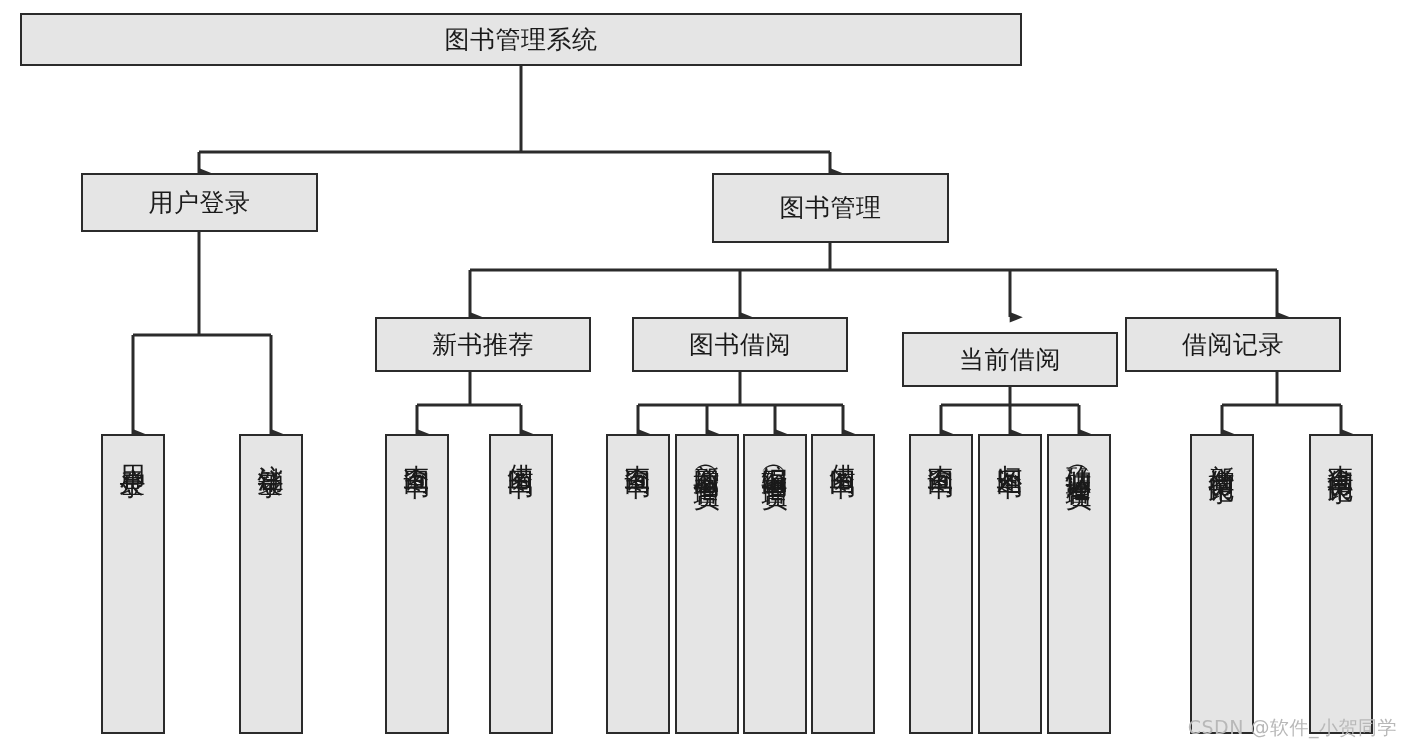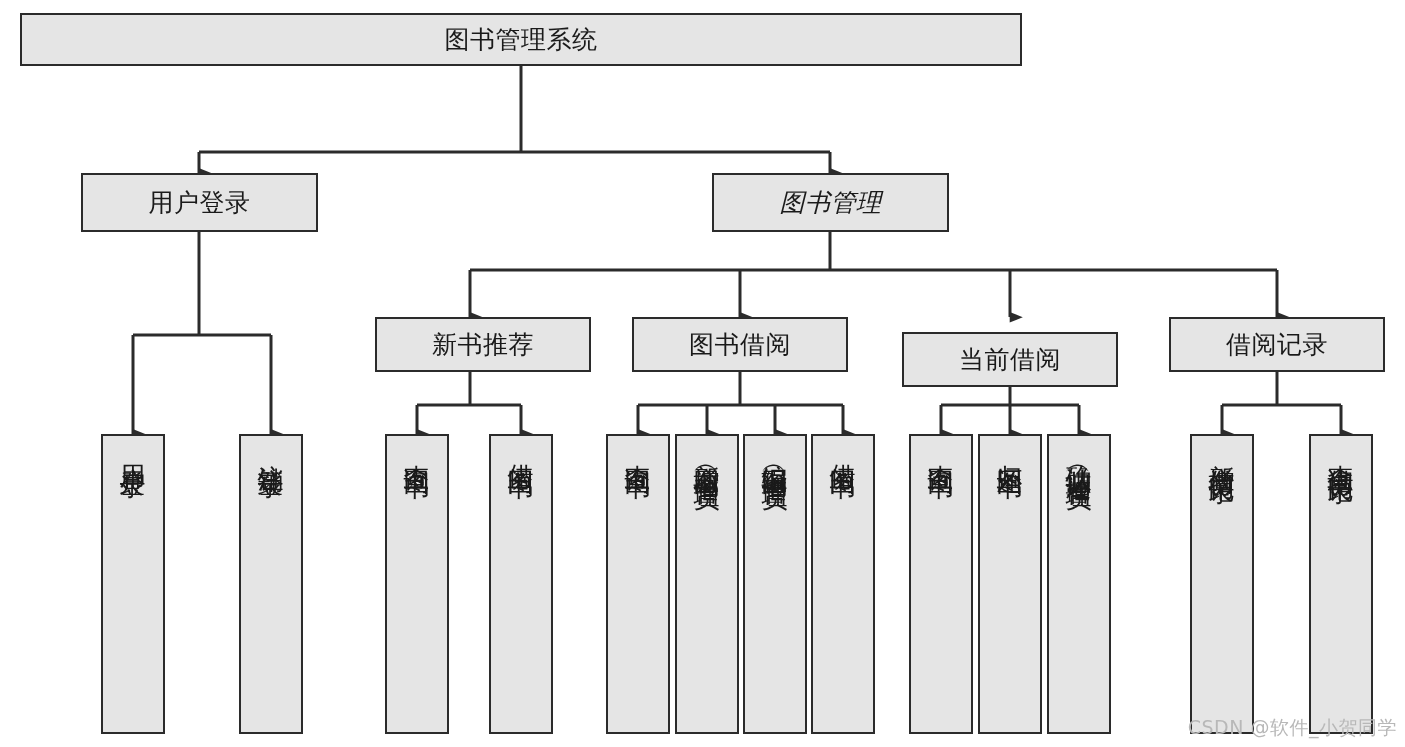--- a/index.html
+++ b/index.html
@@ -132,37 +132,37 @@
   </svg>
 
   <div class="node root horiz" style="left:20px; top:13px; width:1002px; height:53px;">
     <span class="label">图书管理系统</span>
   </div>
 
   <div class="node horiz" style="left:81px; top:173px; width:237px; height:59px;">
     <span class="label">用户登录</span>
   </div>
 
-  <div class="node horiz" style="left:712px; top:173px; width:237px; height:59px;font-style:italic;">
+  <div class="node horiz" style="left:712px; top:173px; width:237px; height:70px;">
     <span class="label">图书管理</span>
   </div>
 
   <div class="node horiz" style="left:375px; top:317px; width:216px; height:55px;">
     <span class="label">新书推荐</span>
   </div>
 
   <div class="node horiz" style="left:632px; top:317px; width:216px; height:55px;">
     <span class="label">图书借阅</span>
   </div>
 
   <div class="node horiz" style="left:902px; top:332px; width:216px; height:55px;">
     <span class="label">当前借阅</span>
   </div>
 
-  <div class="node horiz" style="left:1169px; top:317px; width:216px; height:55px;">
+  <div class="node horiz" style="left:1125px; top:317px; width:216px; height:55px;">
     <span class="label">借阅记录</span>
   </div>
 
   <div class="node vert" style="left:101px; top:434px; width:64px; height:300px;">
     <span class="label">用户登录</span>
   </div>
 
   <div class="node vert" style="left:239px; top:434px; width:64px; height:300px;">
     <span class="label">注销登录</span>
   </div>

